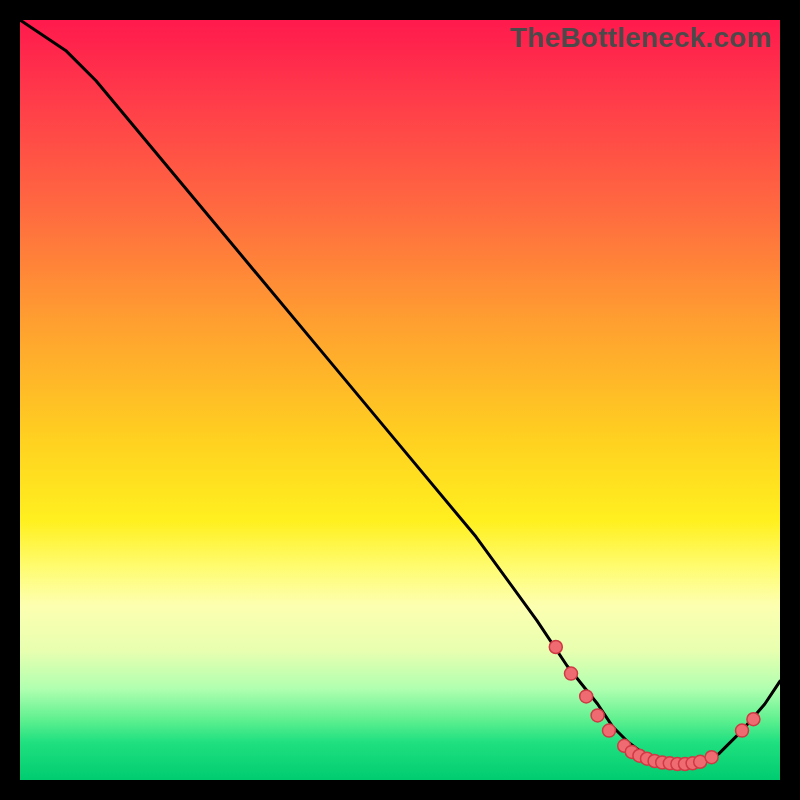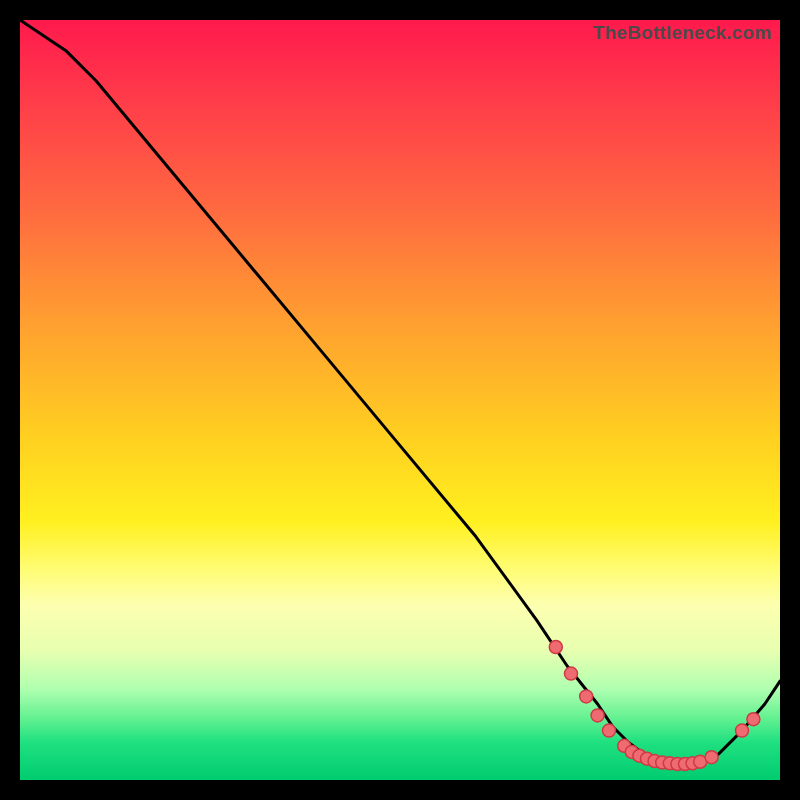--- a/index.html
+++ b/index.html
@@ -29,21 +29,21 @@
       #b0ffb0 88%,
       #60f090 92%,
       #20e080 95%,
       #00cc70 100%);
   }
   .watermark {
     position: absolute;
     top: 2px;
     right: 8px;
     font-family: Arial, Helvetica, sans-serif;
-    font-size: 19px;
+    font-size: 28px;
     font-weight: 600;
     color: #4a4a4a;
     letter-spacing: 0.2px;
     z-index: 5;
   }
   svg.plot {
     position: absolute;
     left: 0;
     top: 0;
     width: 760px;

